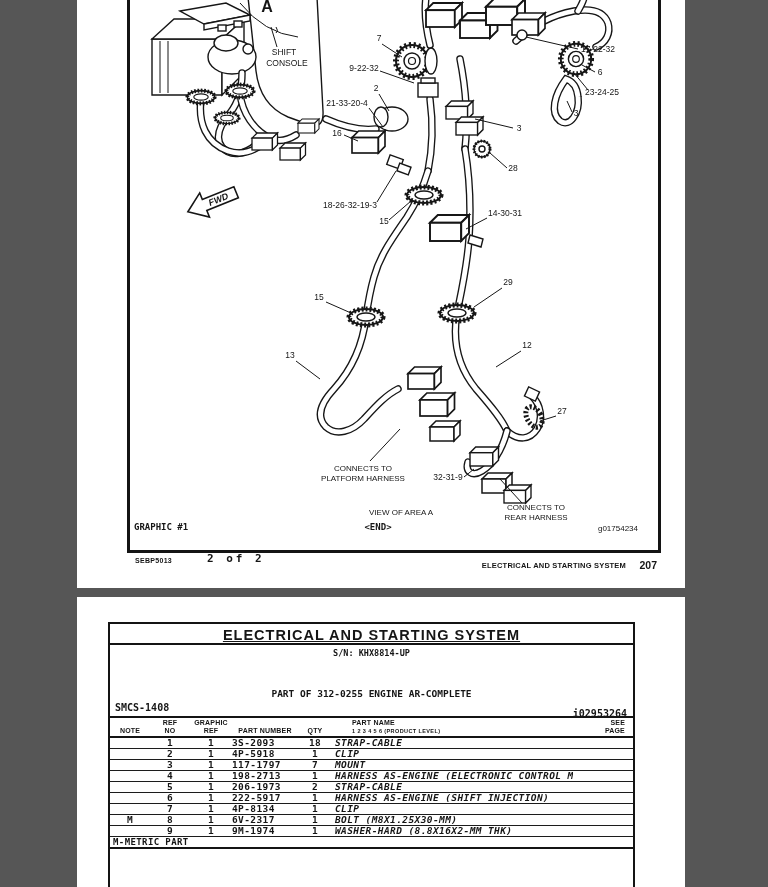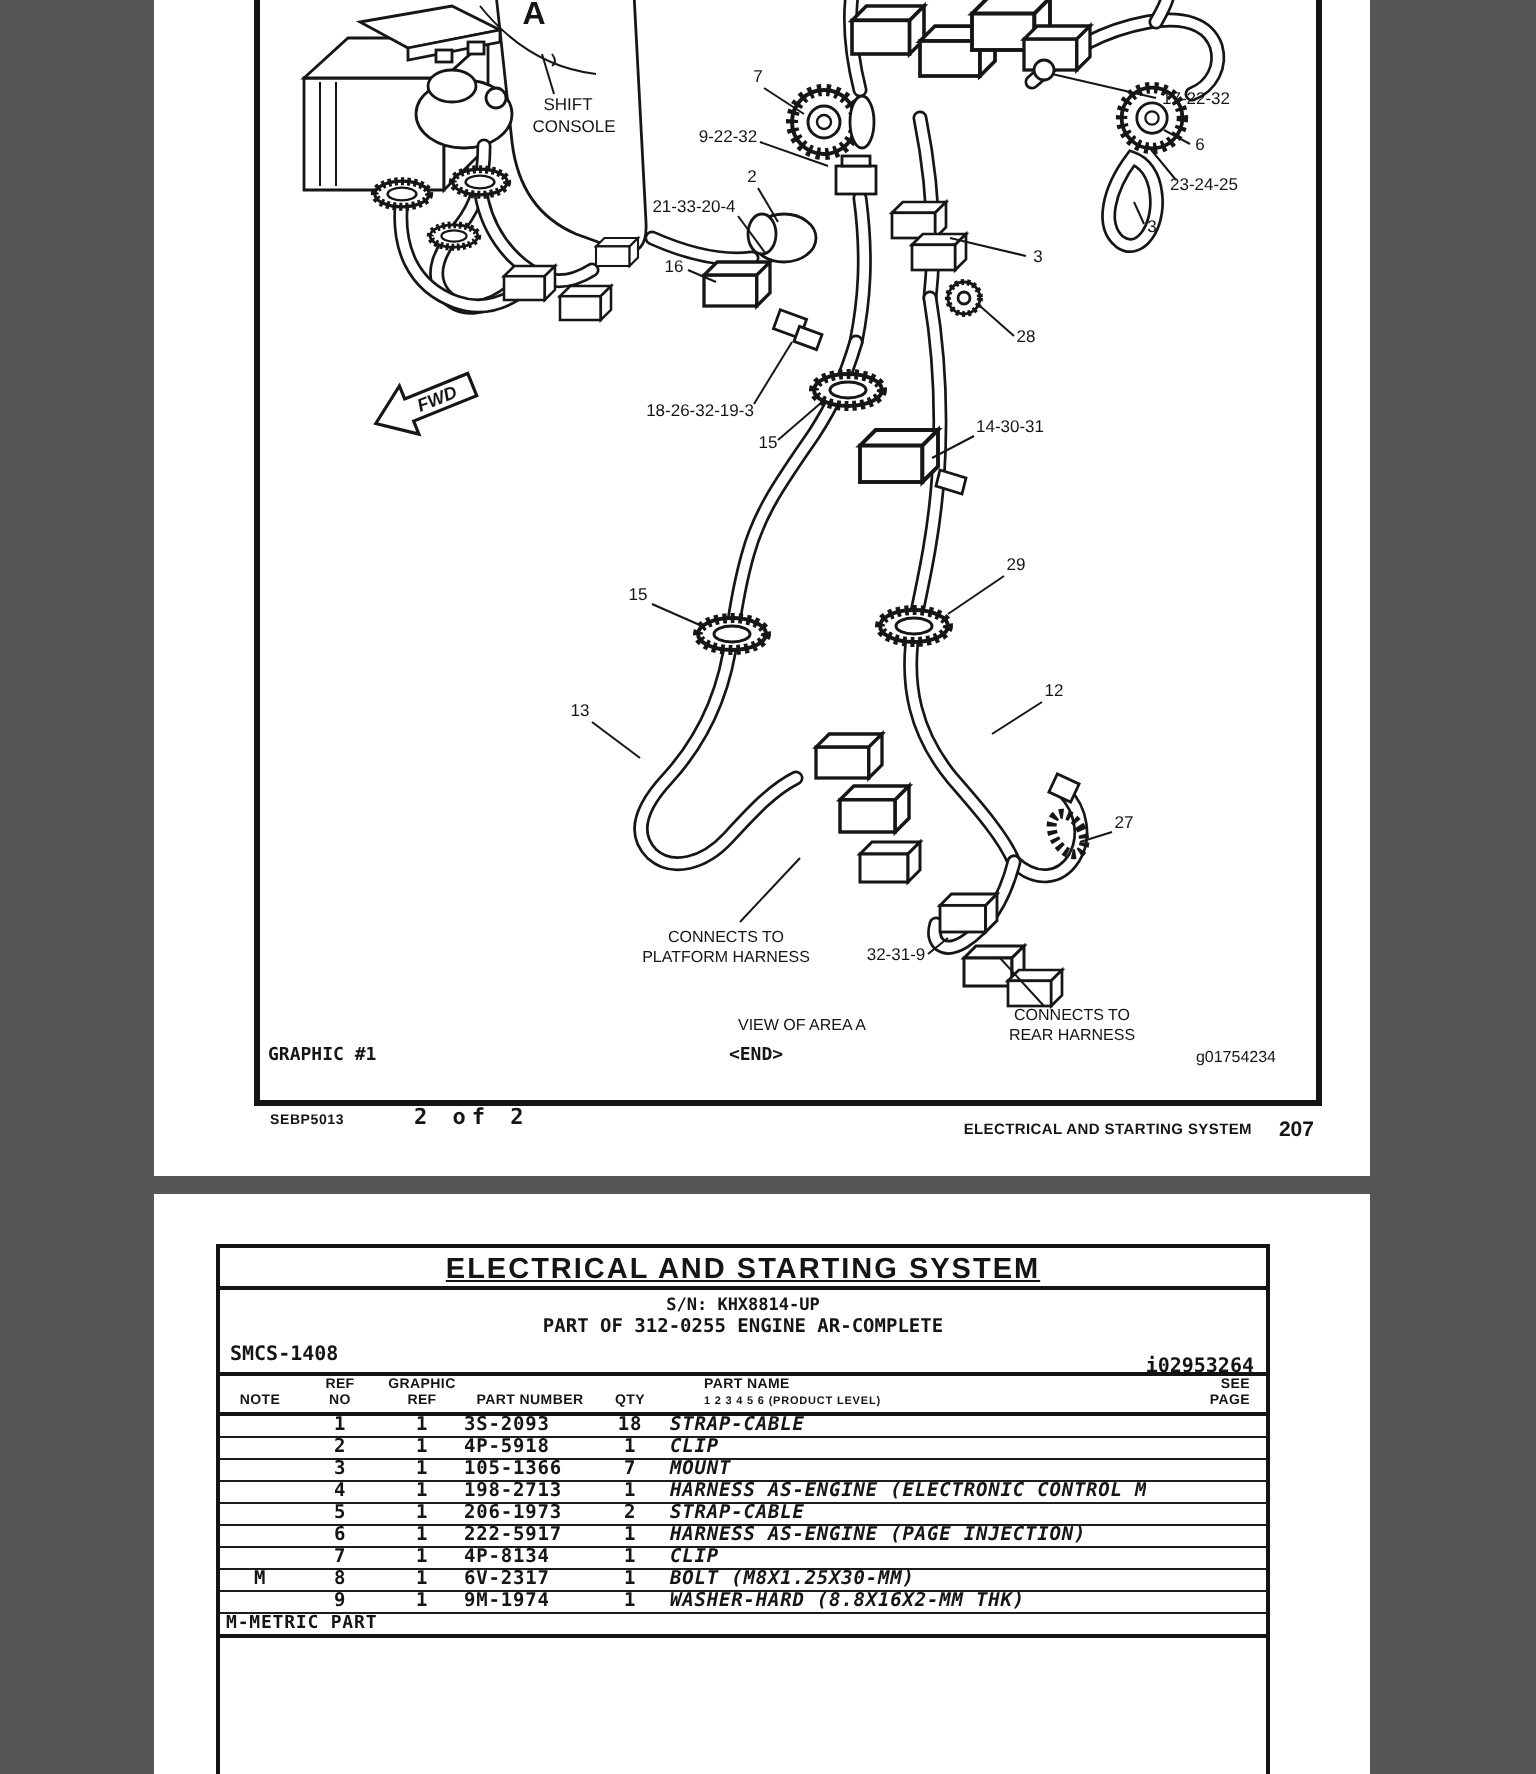--- a/index.html
+++ b/index.html
@@ -43,21 +43,21 @@
     position:absolute;left:31px;top:25px;width:527px;height:265px;
     border:2px solid #141414;border-bottom:none;box-sizing:border-box;
     overflow:hidden;background:#fff;
   }
   .t-title{height:17px;border-bottom:2px solid #141414;text-align:center;padding-top:2px;}
   .t-title span{font-size:14.5px;font-weight:bold;letter-spacing:1px;text-decoration:underline;}
   .t-info{border-bottom:2px solid #141414;padding:3px 0 2px 0;}
   .t-sub{text-align:center;font-family:"DejaVu Sans Mono",monospace;font-weight:bold;font-size:13px;line-height:15px;}
   .t-sub .it{font-style:italic;margin-right:6px;}
   .t-serial{text-align:center;font-family:"DejaVu Sans Mono",monospace;font-weight:bold;font-size:8.5px;line-height:10px;}
-  .t-partof{text-align:center;font-family:"DejaVu Sans Mono",monospace;font-weight:bold;font-size:9.5px;line-height:12px;}
+  .t-partof{text-align:center;font-family:"DejaVu Sans Mono",monospace;font-weight:bold;font-size:9.5px;line-height:12px;margin-top:30px;}
   .t-meta{position:relative;height:14px;font-family:"DejaVu Sans Mono",monospace;font-weight:bold;font-size:10px;}
   .t-smcs{position:absolute;left:5px;top:2px;}
   .t-docid{position:absolute;right:6px;top:8px;}
   .grid{display:grid;grid-template-columns:40px 40px 42px 66px 34px 1fr 60px;}
   .t-colhead{border-bottom:2px solid #141414;font-size:7px;font-weight:bold;letter-spacing:.2px;
              align-items:end;padding:1px 0 1px 0;line-height:8px;}
   .t-colhead .c{text-align:center;}
   .t-colhead .c.namehead{text-align:left;padding-left:20px;}
   .t-colhead .c.seehead{text-align:right;padding-right:8px;}
   .t-colhead .pl{font-size:5.5px;font-weight:bold;letter-spacing:.4px;}
@@ -330,21 +330,21 @@
     <div class="c part">4P-5918</div>
     <div class="c qty">1</div>
     <div class="c name">CLIP</div>
     <div class="c see"></div>
   </div>
 
   <div class="grid t-row">
     <div class="c note"></div>
     <div class="c ref">3</div>
     <div class="c graphic">1</div>
-    <div class="c part">105-1366</div>
+    <div class="c part">117-1797</div>
     <div class="c qty">7</div>
     <div class="c name">MOUNT</div>
     <div class="c see"></div>
   </div>
 
   <div class="grid t-row">
     <div class="c note"></div>
     <div class="c ref">4</div>
     <div class="c graphic">1</div>
     <div class="c part">198-2713</div>
@@ -362,21 +362,21 @@
     <div class="c name">STRAP-CABLE</div>
     <div class="c see"></div>
   </div>
 
   <div class="grid t-row">
     <div class="c note"></div>
     <div class="c ref">6</div>
     <div class="c graphic">1</div>
     <div class="c part">222-5917</div>
     <div class="c qty">1</div>
-    <div class="c name">HARNESS AS-ENGINE (PAGE INJECTION)</div>
+    <div class="c name">HARNESS AS-ENGINE (SHIFT INJECTION)</div>
     <div class="c see"></div>
   </div>
 
   <div class="grid t-row">
     <div class="c note"></div>
     <div class="c ref">7</div>
     <div class="c graphic">1</div>
     <div class="c part">4P-8134</div>
     <div class="c qty">1</div>
     <div class="c name">CLIP</div>

